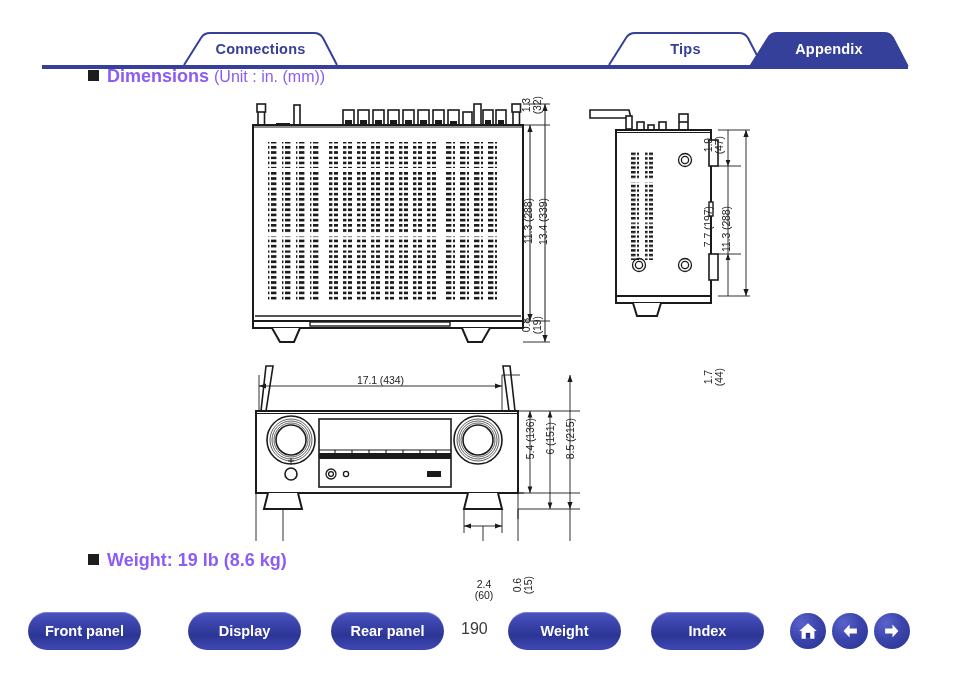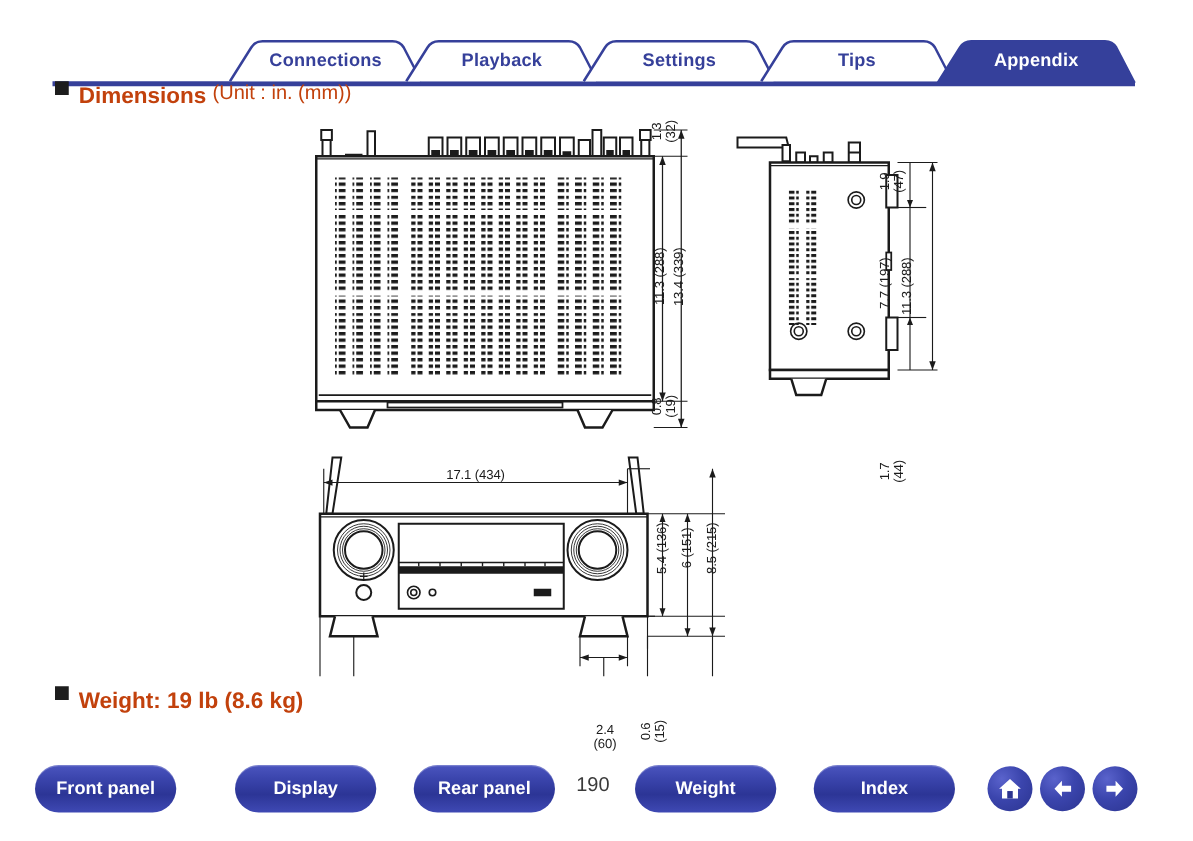--- a/index.html
+++ b/index.html
@@ -26,22 +26,22 @@
   }
   .tab .tshape {
     position: absolute; left: 0; top: 0; width: 100%; height: 100%;
     z-index: 0;
   }
   .tab .tlabel { position: relative; z-index: 2; }
   .tab.active { color: #ffffff; }
 
   
   .section-head {
-    position: absolute; display: flex; align-items: flex-start;
-    color: #c2410c; white-space: nowrap;
+    position: absolute; display: flex; align-items: center;
+    color: #8b5cf6; white-space: nowrap; margin-left: 44px;
   }
   .bullet-sq {
     width: 11px; height: 11px; background: #1d1d1d;
     display: inline-block; margin-right: 8px; position: relative; top: -1px;
   }
   .head-strong { font-size: 18px; font-weight: bold; }
   .head-normal { font-size: 16px; font-weight: normal; margin-left: 5px; }
 
   #dimensions-heading { left: 44px; top: 66px; }
   #weight-heading { left: 44px; top: 550px; }
@@ -88,33 +88,21 @@
     <div class="tab-rule"></div>
 
 
     <div class="tab" id="tab1" style="left:183px; width:155px;">
       <svg class="tshape" viewBox="0 0 155 34" preserveAspectRatio="none">
         <path d="M1,33 L18,6 Q21,1 27,1 L131,1 Q137,1 140,6 L154,33" fill="#ffffff" stroke="#36409a" stroke-width="2"></path>
       </svg>
       <span class="tlabel">Connections</span>
     </div>
 
-    <div class="tab" id="tab2" style="left:324px; width:155px;">
-      <svg class="tshape" viewBox="0 0 155 34" preserveAspectRatio="none">
-        <path d="M1,33 L18,6 Q21,1 27,1 L131,1 Q137,1 140,6 L154,33" fill="#ffffff" stroke="#36409a" stroke-width="2"></path>
-      </svg>
-      <span class="tlabel">Playback</span>
-    </div>
-
-    <div class="tab" id="tab3" style="left:466px; width:155px;">
-      <svg class="tshape" viewBox="0 0 155 34" preserveAspectRatio="none">
-        <path d="M1,33 L18,6 Q21,1 27,1 L131,1 Q137,1 140,6 L154,33" fill="#ffffff" stroke="#36409a" stroke-width="2"></path>
-      </svg>
-      <span class="tlabel">Settings</span>
-    </div>
+
 
     <div class="tab" id="tab4" style="left:608px; width:155px;">
       <svg class="tshape" viewBox="0 0 155 34" preserveAspectRatio="none">
         <path d="M1,33 L18,6 Q21,1 27,1 L131,1 Q137,1 140,6 L154,33" fill="#ffffff" stroke="#36409a" stroke-width="2"></path>
       </svg>
       <span class="tlabel">Tips</span>
     </div>
 
     <div class="tab active" id="tab5" style="left:750px; width:158px;">
       <svg class="tshape" viewBox="0 0 158 34" preserveAspectRatio="none">

